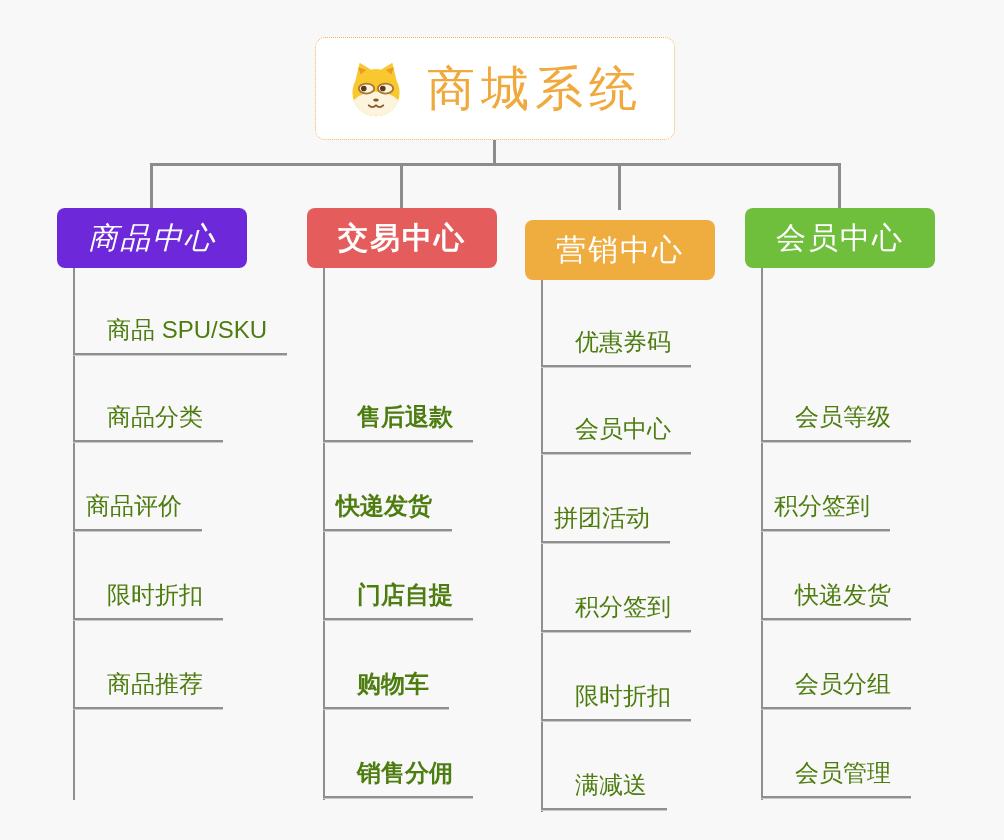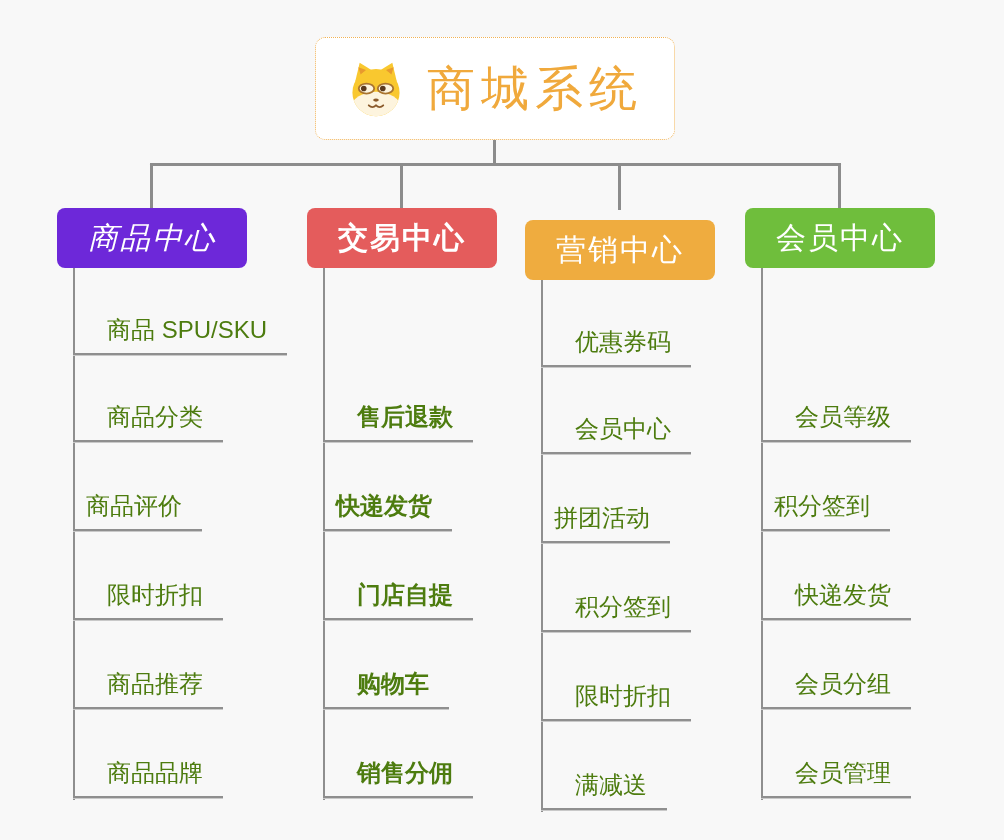--- a/index.html
+++ b/index.html
@@ -89,21 +89,20 @@
   <div class="line drop drop-4"></div>
 
   <div class="branch-col col-1">
     <div class="branch-header" style="background-color: #6d28d9; font-style: italic;">商品中心</div>
     <div class="col-spine"></div>
     <div class="child-node ct-1">商品 SPU/SKU</div>
     <div class="child-node ct-2">商品分类</div>
     <div class="child-node ct-3">商品评价</div>
     <div class="child-node ct-4">限时折扣</div>
     <div class="child-node ct-5">商品推荐</div>
-    <div class="child-node ct-6">商品品牌</div>
   </div>
 
   <div class="branch-col col-2">
     <div class="branch-header" style="background-color: rgb(228, 92, 92);">交易中心</div>
     <div class="col-spine"></div>
     <div class="child-node ct-2">售后退款</div>
     <div class="child-node ct-3">快递发货</div>
     <div class="child-node ct-4">门店自提</div>
     <div class="child-node ct-5">购物车</div>
     <div class="child-node ct-6">销售分佣</div>

